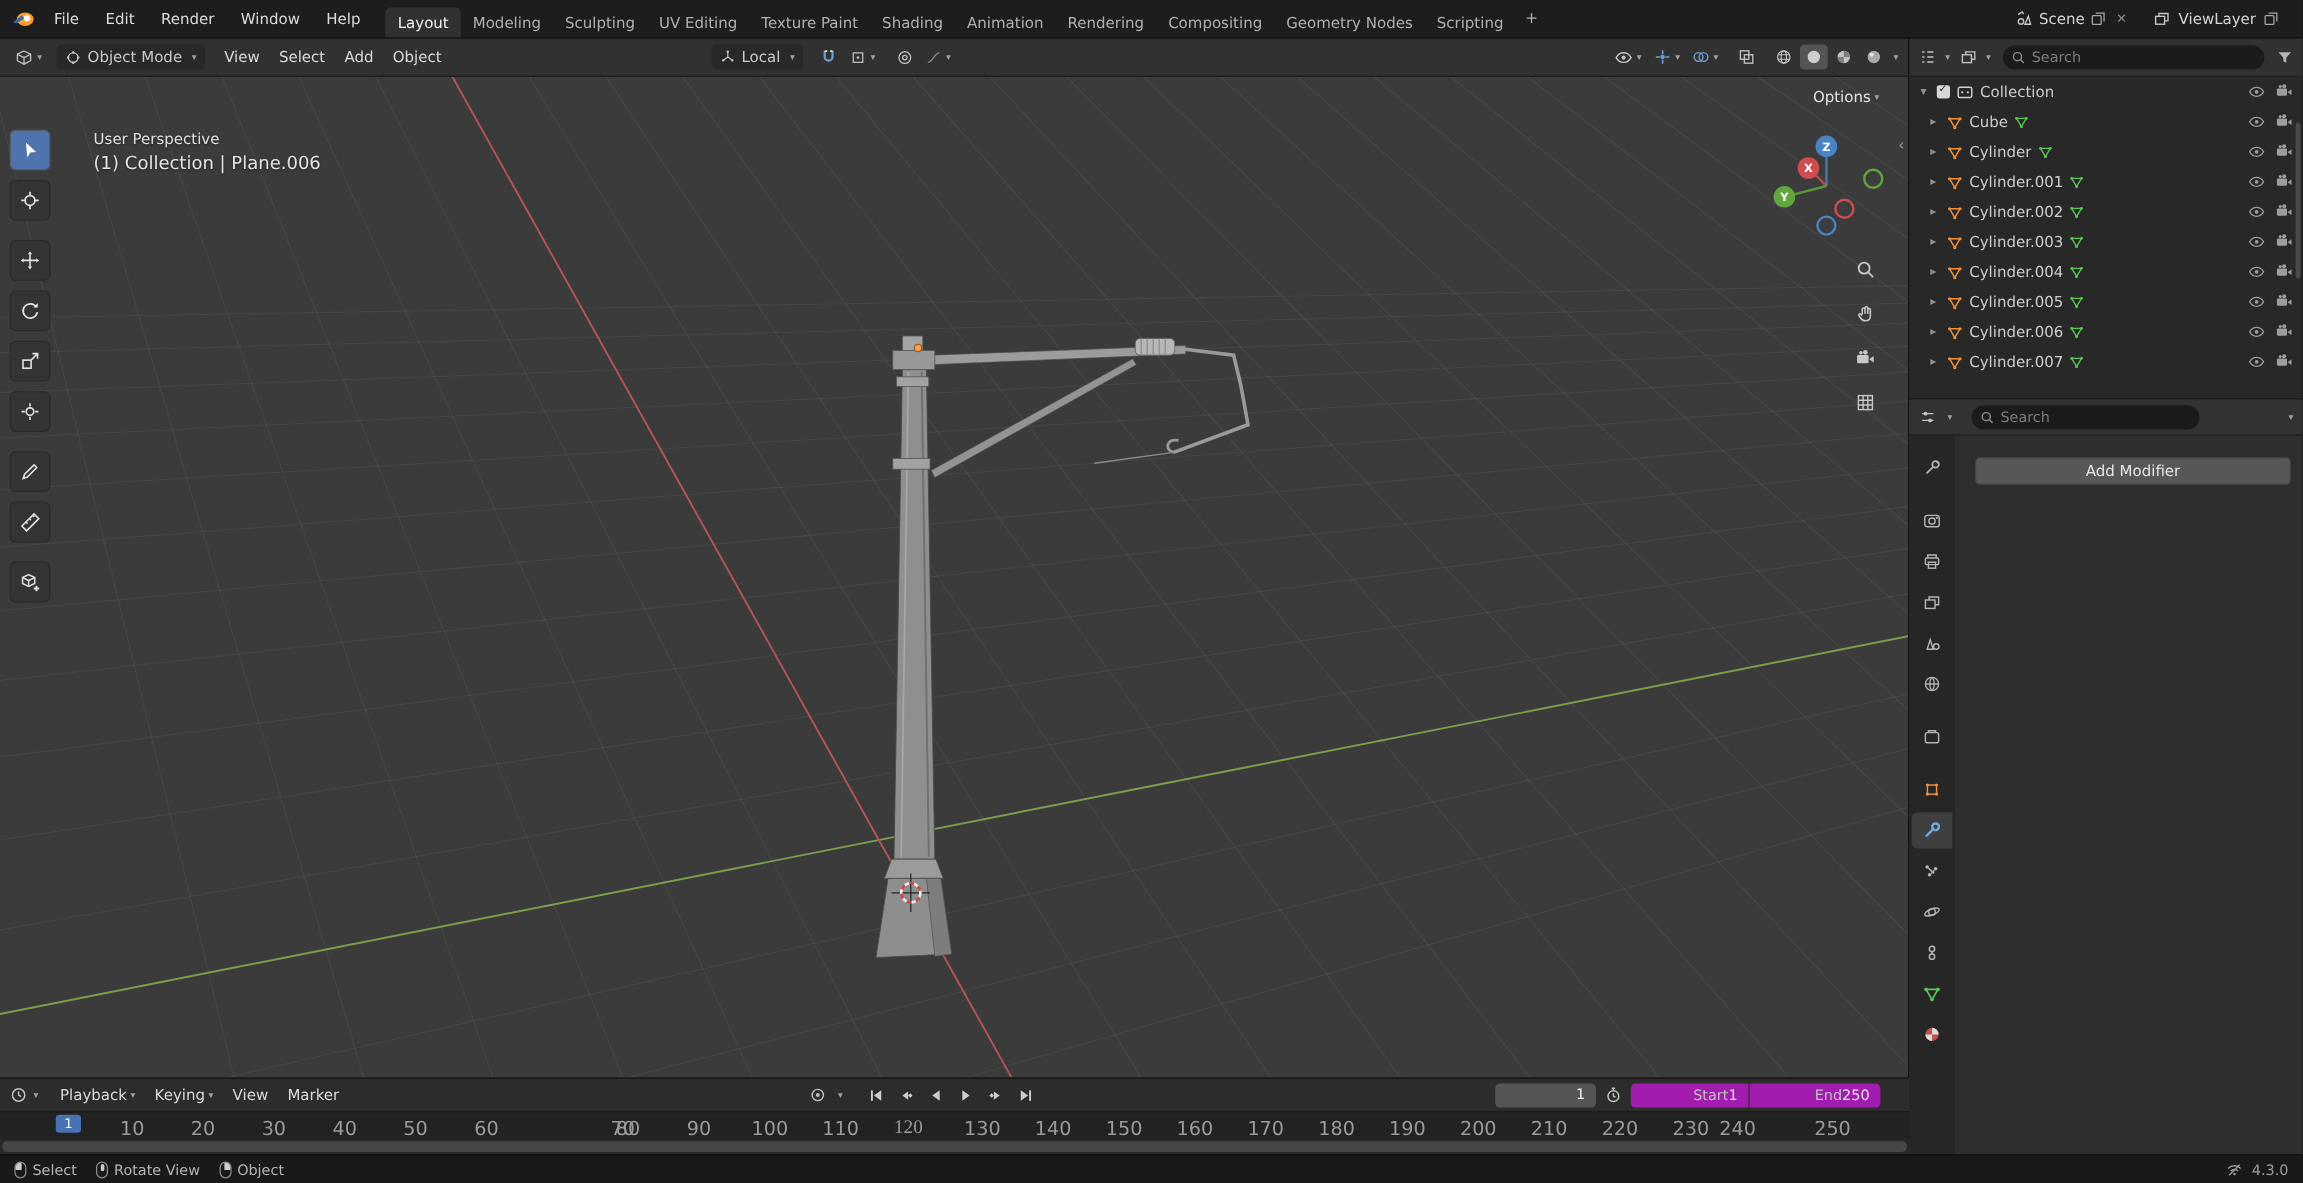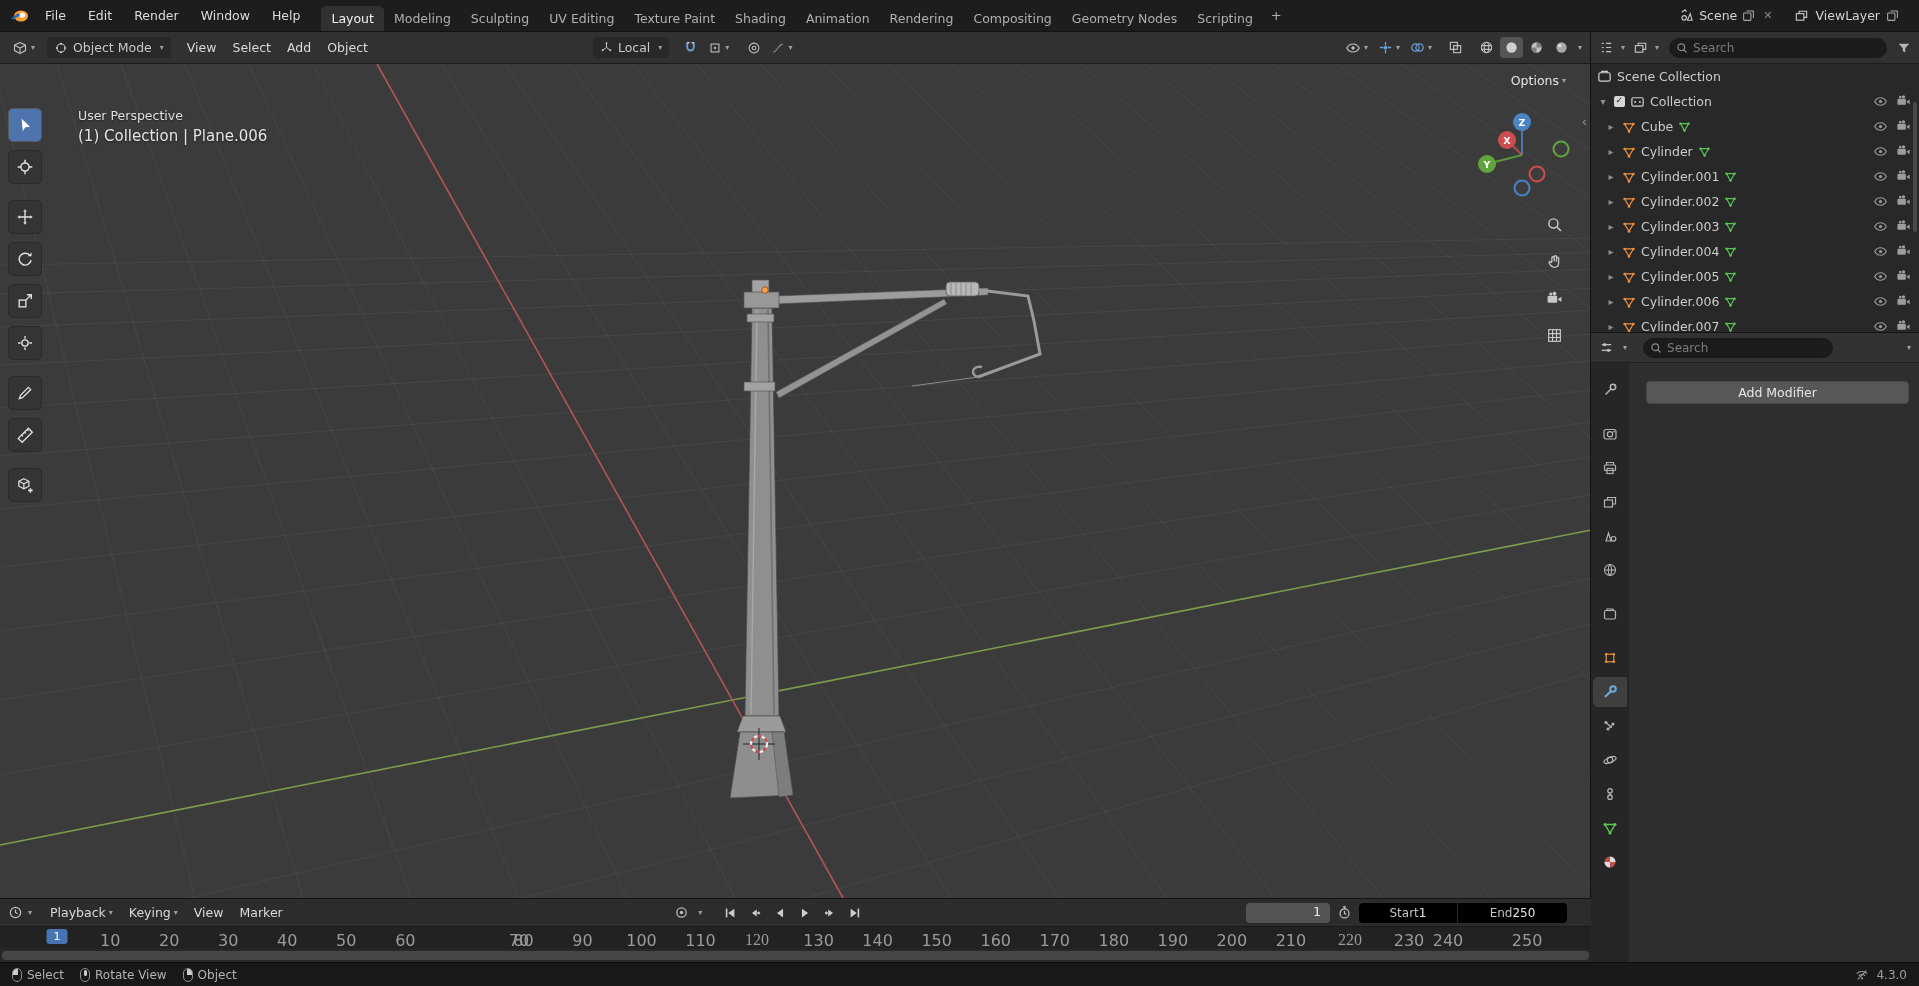--- a/index.html
+++ b/index.html
@@ -64,21 +64,21 @@
 #props-main{position:absolute;left:38px;top:30px;width:290px;height:600px}
 #crumb{display:flex;align-items:center;gap:6px;padding:12px 12px 0 12px;color:#d6d6d6}
 #add-modifier{display:block;width:263px;margin:18px 10px 0 17px;height:23px;background:#575757;border:1px solid #474747;border-radius:4px;color:#e6e6e6;font-family:"DejaVu Sans",sans-serif;font-size:12.5px}
 
 #tl-header{position:absolute;left:0;top:898px;width:1591px;height:28px;background:#2c2c2c;border-top:1px solid #141414;display:flex;align-items:center;padding:0 8px;gap:2px}
 #transport{display:flex;align-items:center;gap:3px;margin:0 auto}
 .tp-btn{width:22px;height:20px;display:flex;align-items:center;justify-content:center;border-radius:3px}
 #tl-right{display:flex;align-items:center;gap:7px;margin-right:16px}
 #frame-field{width:84px;height:20px;background:#545454;border-radius:4px;color:#f0f0f0;text-align:right;padding:2px 9px;font-size:12px}
 .range-group{display:flex;align-items:center}
-.range-seg{height:20px;background:#000000;display:flex;align-items:center;justify-content:center;padding:0 9px;font-size:12px;color:#e3e3e3}
+.range-seg{height:20px;background:#a21caf;display:flex;align-items:center;justify-content:flex-end;padding:0 9px;font-size:12px;color:#e3e3e3}
 .range-seg.start{width:98px;border-radius:4px 0 0 4px;margin-right:1px}
 .range-seg.end{width:109px;border-radius:0 4px 4px 0}
 .range-seg .lab{color:#c2c2c2}
 #ruler{position:absolute;left:0;top:926px;width:1591px;height:23px;background:#222222;border-top:1px solid #191919}
 .tick{position:absolute;top:4px;transform:translateX(-50%);font-size:16px;color:#9b9b9b}
 .tick.current{top:2px;background:#4772b3;color:#ffffff;padding:1px 7px;border-radius:3px;font-size:11px}
 #hscroll{position:absolute;left:0;top:949px;width:1591px;height:13px;background:#282828}
 #hscroll .handle{position:absolute;left:2px;top:2px;width:1587px;height:9px;border-radius:4px;background:#464646}
 
 #statusbar{position:absolute;left:0;top:962px;width:1919px;height:24px;background:#191919;border-top:1px solid #0f0f0f;display:flex;align-items:center;padding:0 12px;gap:16px;color:#b4b4b4;font-size:12px}
@@ -491,29 +491,20 @@
       </div>
       <span class="i" style="margin-left:6px">
         <svg width="14" height="14" viewBox="0 0 16 16">
             <path d="M2 3h12l-4.6 5.2V13l-2.8-1.6V8.2z" fill="#b4b4b4"></path>
           </svg>
       </span>
     </div>
 
     <div id="ol-body">
       <div class="ol-row">
-        <span class="i">
-          <svg width="15" height="15" viewBox="0 0 16 16" stroke="#cfcfcf" fill="none" stroke-width="1.3">
-              <rect x="2" y="4" width="12" height="9" rx="1.5"></rect>
-              <path d="M5 4V2.5h6V4"></path>
-            </svg>
-        </span>
-        <span class="ol-label">Scene Collection</span>
-      </div>
-      <div class="ol-row">
         <span class="chev">▾</span>
         <span class="cbx"></span>
         <span class="i">
           <svg width="15" height="15" viewBox="0 0 16 16" stroke="#cfcfcf" fill="none" stroke-width="1.3">
               <rect x="2" y="4" width="12" height="9" rx="1.5"></rect>
               <circle cx="5.5" cy="8.5" r="1" fill="#cfcfcf" stroke="none"></circle>
               <circle cx="10.5" cy="8.5" r="1" fill="#cfcfcf" stroke="none"></circle>
             </svg>
         </span>
         <span class="ol-label">Collection</span>
@@ -1094,21 +1085,21 @@
       <span class="tick" style="left: 757px; font-family: Liberation Serif, serif;">120</span>
       <span class="tick" style="left: 818.616px;">130</span>
       <span class="tick" style="left: 877.656px;">140</span>
       <span class="tick" style="left: 936.696px;">150</span>
       <span class="tick" style="left: 995.736px;">160</span>
       <span class="tick" style="left: 1054.78px;">170</span>
       <span class="tick" style="left: 1113.82px;">180</span>
       <span class="tick" style="left: 1172.86px;">190</span>
       <span class="tick" style="left: 1231.9px;">200</span>
       <span class="tick" style="left: 1290.94px;">210</span>
-      <span class="tick" style="left: 1349.98px; font-family: Liberation Serif, serif;">220</span>
+      <span class="tick" style="left: 1349.98px;">220</span>
       <span class="tick" style="left: 1409.02px;">230</span>
       <span class="tick" style="left: 1448px;">240</span>
       <span class="tick" style="left: 1527.1px;">250</span>
   </div>
   <div id="hscroll">
       <div class="handle"></div>
     </div>
 
   <div id="statusbar">
     <span class="sb-item">

